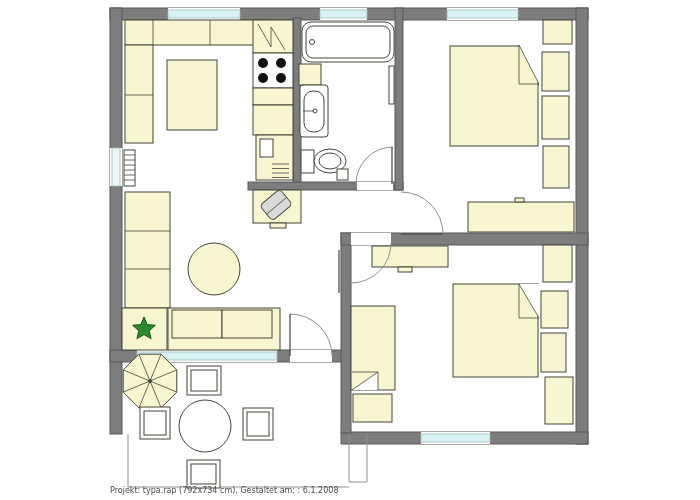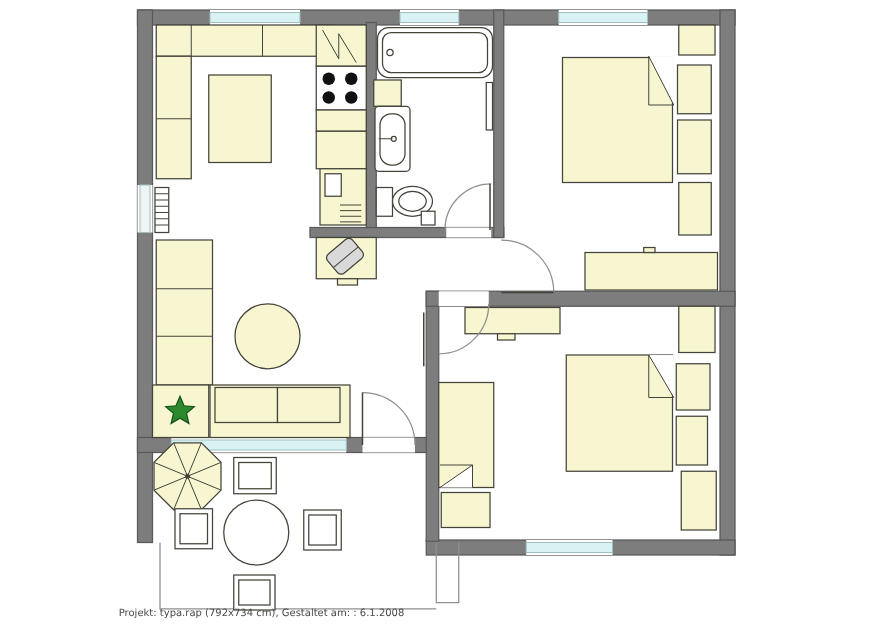--- a/index.html
+++ b/index.html
@@ -12,21 +12,21 @@
   .furn{fill:var(--furniture);stroke:var(--outline);stroke-width:1;}
   .whitefurn{fill:#ffffff;stroke:var(--outline);stroke-width:1;}
   .seam{stroke:var(--outline);stroke-width:0.8;fill:none;}
   .thin{stroke:var(--thin);stroke-width:1;fill:none;}
   .arc{stroke:var(--thin);stroke-width:1;fill:none;}
   .leaf{stroke:var(--outline);stroke-width:1.2;fill:none;}
   .burner{fill:#111;stroke:none;}
   .chair{fill:var(--chair);stroke:var(--outline);stroke-width:1;}
   .plant{fill:var(--plant);stroke:var(--plant_dark);stroke-width:1;}
   .whitepatch{fill:#ffffff;stroke:none;}
-  .caption{position:absolute;left:95px;top:486px;font-size:8px;line-height:10px;
+  .caption{position:absolute;left:110px;top:486px;font-size:8px;line-height:10px;
            color:var(--caption_color);white-space:nowrap;}
 </style>
 </head>
 <body>
 
 <div class="stage">
 <svg width="700" height="500" viewBox="0 0 700 500">
 
   <g>
     <rect class="wall" x="110" y="8" width="478" height="12"></rect>

